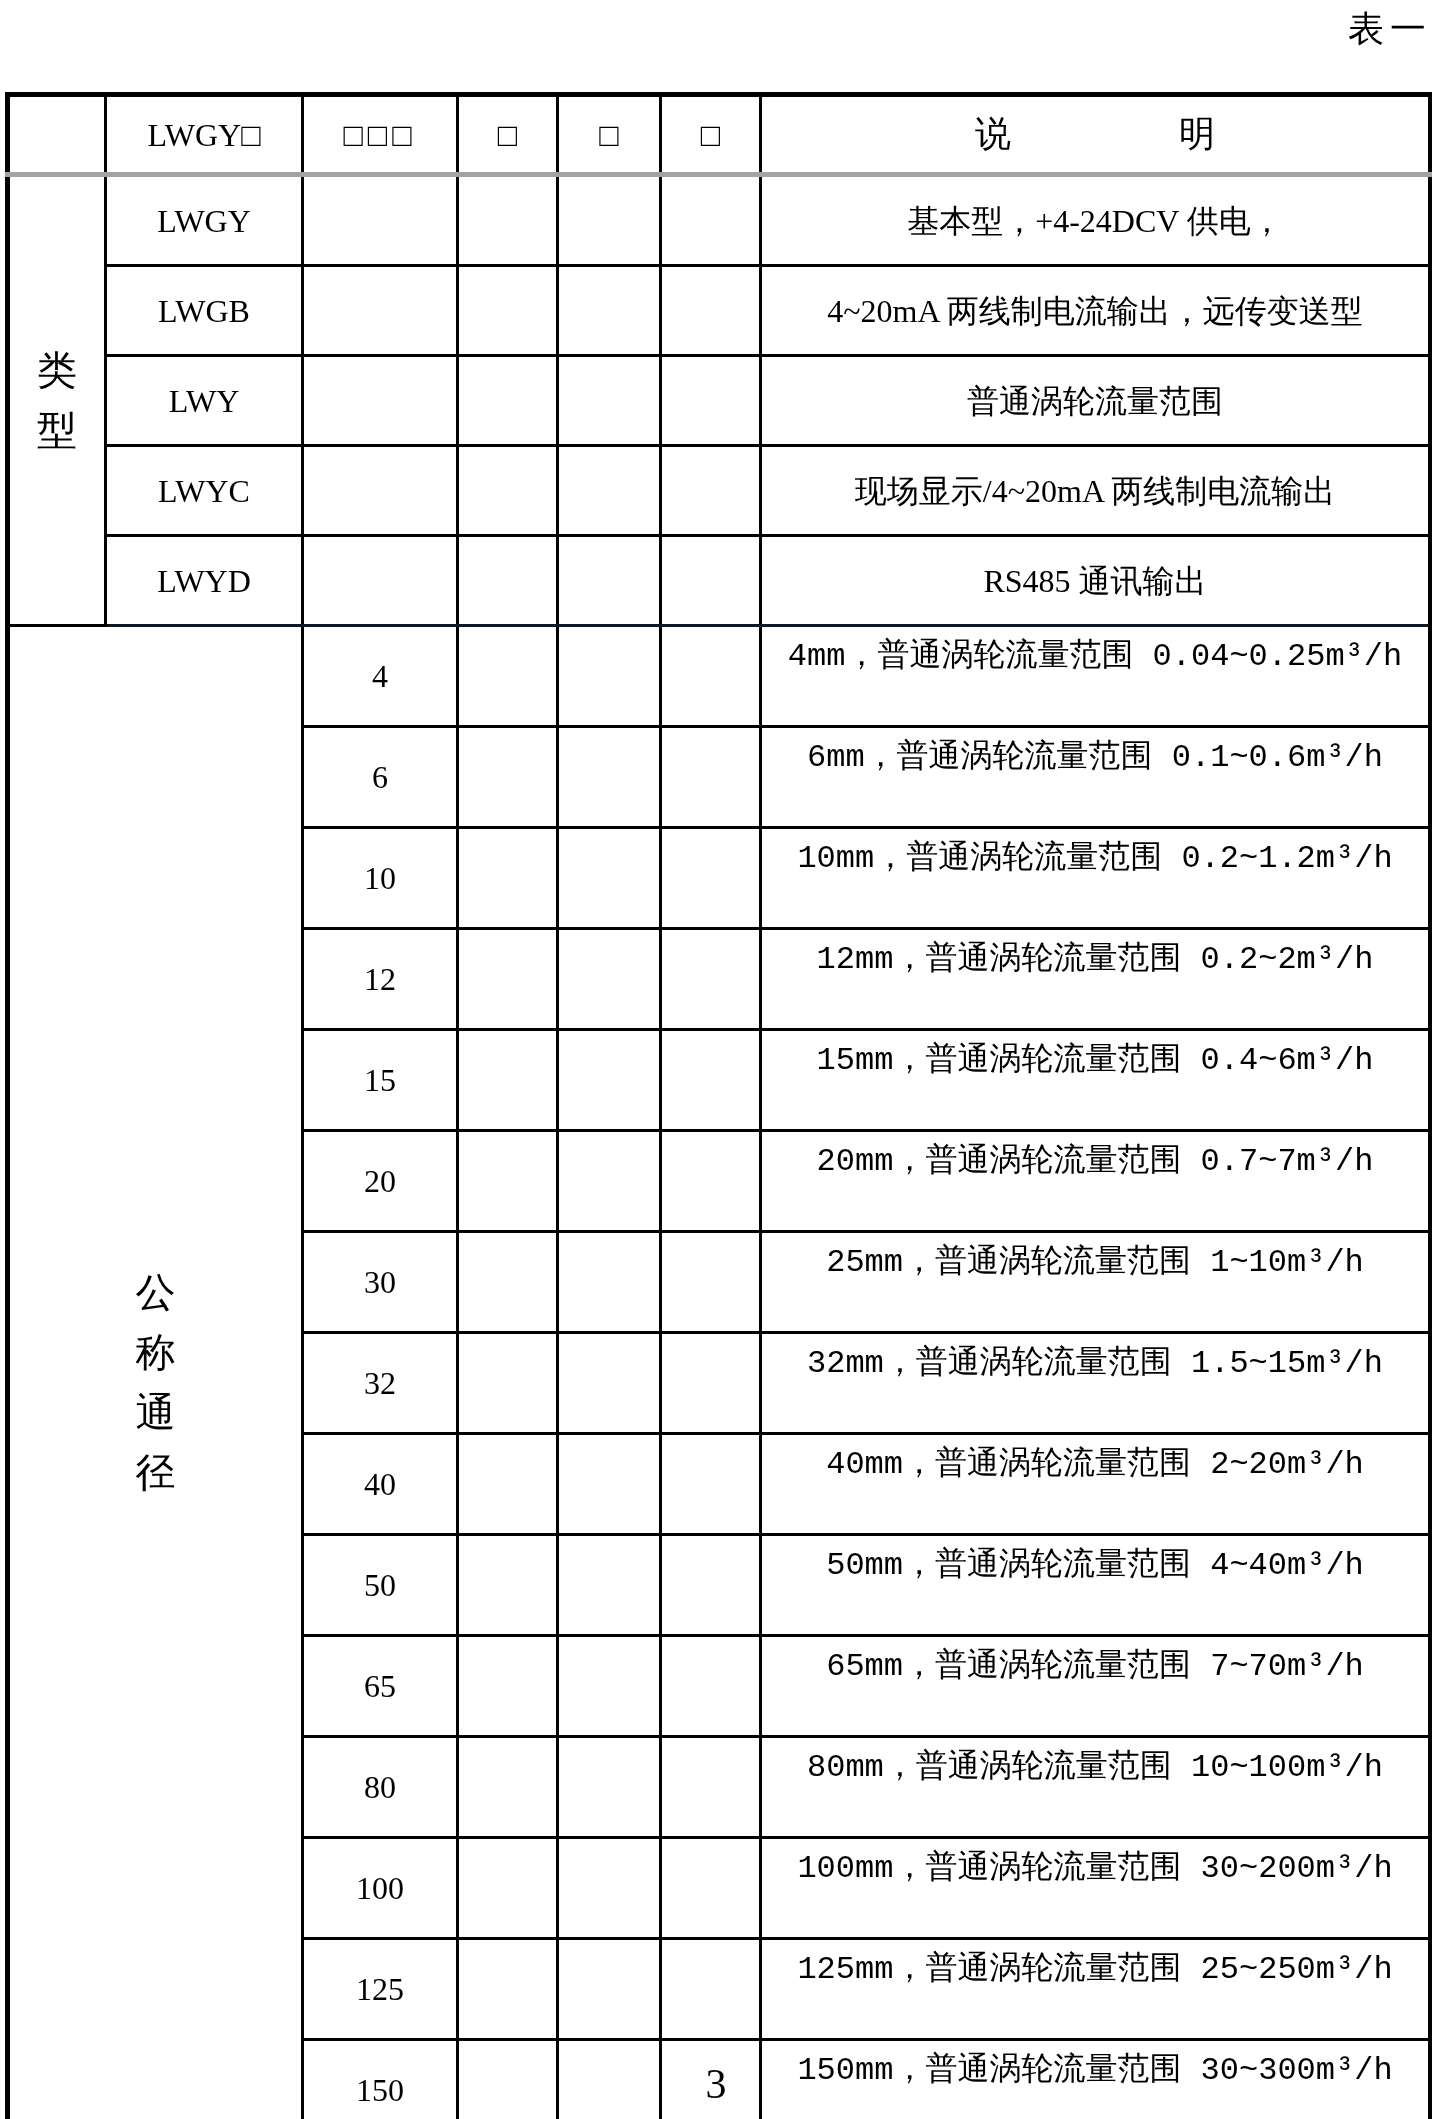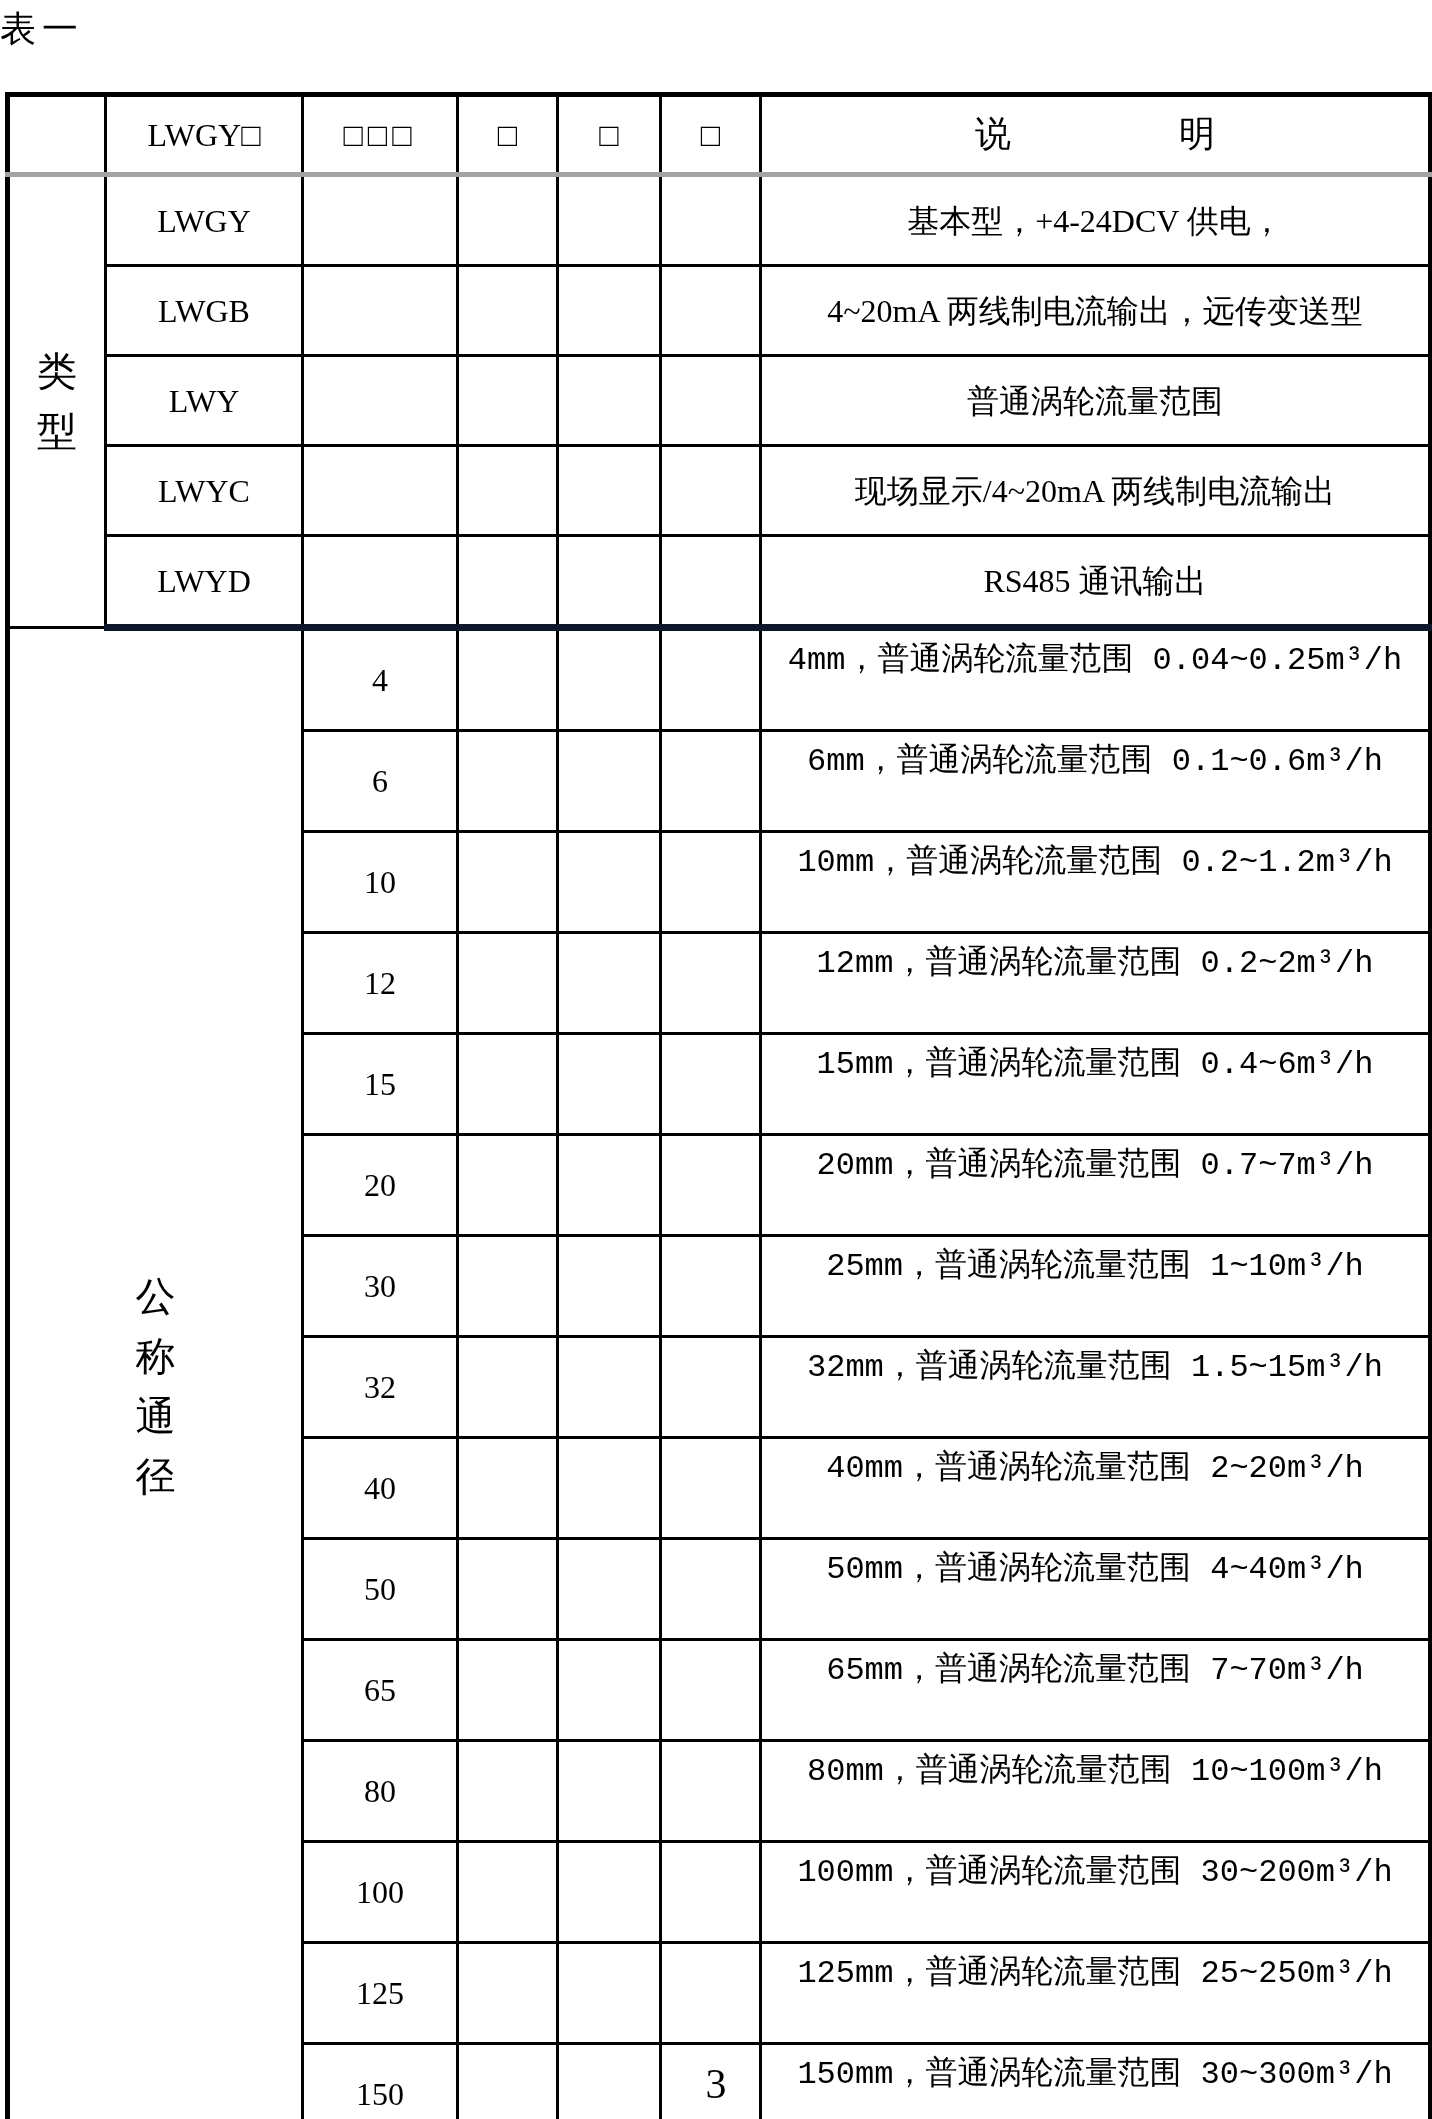--- a/index.html
+++ b/index.html
@@ -4,36 +4,36 @@
 <style>
   html,body { margin:0; padding:0; }
   body {
     width:1432px; height:2119px;
     background:#ffffff; color:#000;
     position:relative;
     font-family:"Liberation Serif","DejaVu Serif","DejaVu Sans",serif;
   }
   .doc-title {
     position:absolute; top:5px; left:0; width:100%;
-    text-align:left; font-size:36px; letter-spacing:6px;
+    text-align:right; font-size:36px; letter-spacing:6px;
   }
   table.spec-table {
     position:absolute; left:5px; top:92px; width:1423px;
     border-collapse:collapse; table-layout:fixed;
     border:5px solid #000;
   }
   td {
     border:3px solid #000;
     padding:0; text-align:center; vertical-align:middle;
     font-size:32px; overflow:hidden; line-height:1.25;
   }
   tr.r-head td { height:75px; border-bottom:5px solid #a3a3a3; }
   tr.r-type td { height:87px; }
   tr.r-dia  td { height:88px; }
-  tr.section-end td { border-bottom:7px solid #0f172a; }
+  tr.section-end td { border-bottom:3px solid #0f172a; }
   td.vlabel-cell { vertical-align:middle; }
   .vlabel { font-size:40px; }
   .vlabel div { line-height:1.5; }
   .spec-flex { display:flex; justify-content:center; gap:168px; font-size:36px; }
   td.digit-boxes { letter-spacing:5px; }
   td.desc-top { vertical-align:top; padding-top:10px;font-family:Liberation Mono, monospace; }
   .page-number {
     position:absolute; top:2060px; left:0; width:100%;
     text-align:center; font-size:42px;
   }

